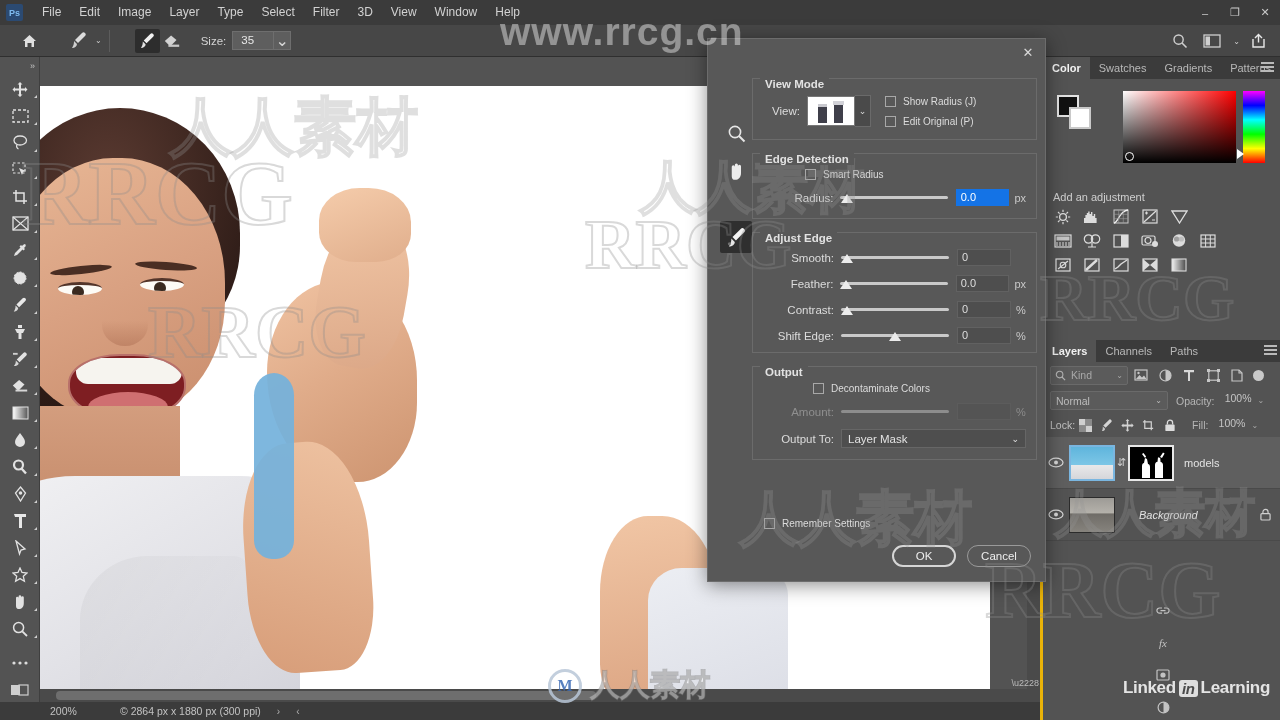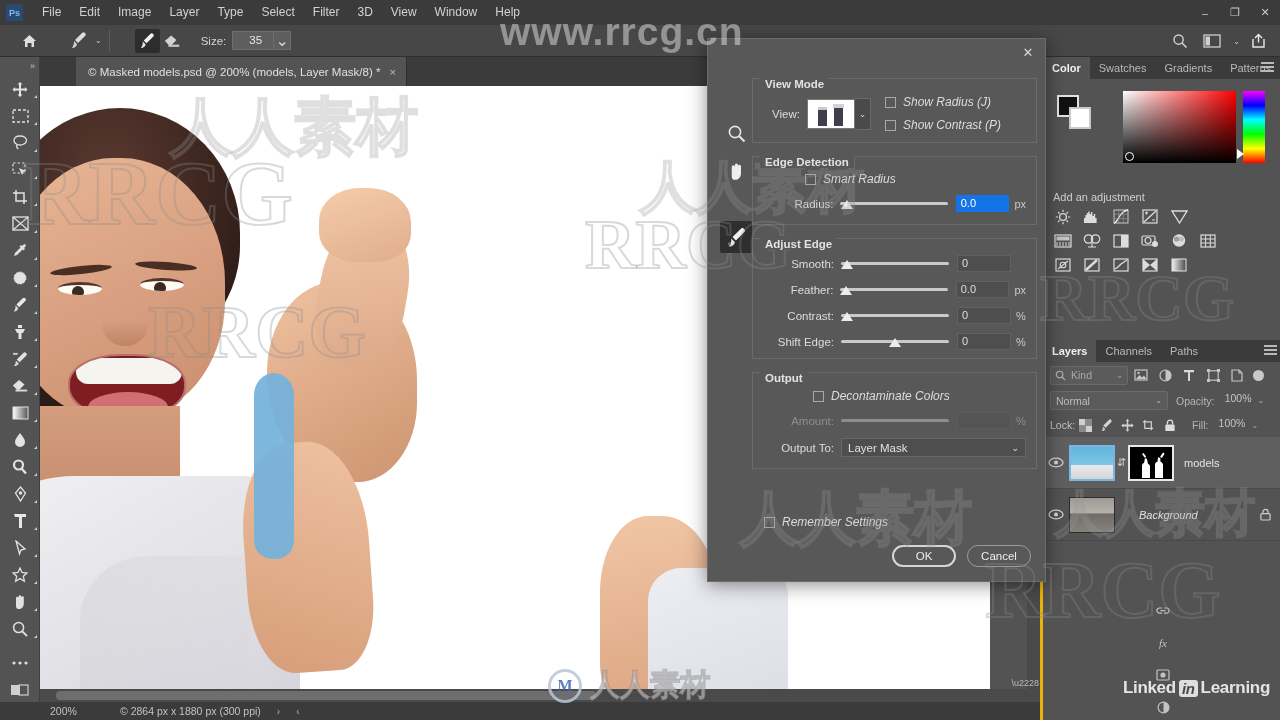--- a/index.html
+++ b/index.html
@@ -24,21 +24,21 @@
   .ob-sep { width:1px; height:22px; background:#5c5c5c; margin:0 7px; }
   .home-ic { width:30px; height:30px; display:flex; align-items:center; justify-content:center; margin-left:14px; }
   .tool-preset { display:flex; align-items:center; margin-left:22px; }
   .preset-sw { width:26px; height:24px; display:flex; align-items:center; justify-content:center; }
   .caret { font-size:8px; color:#cfcfcf; margin-left:3px; }
   .brush-grp { display:flex; align-items:center; margin-left:18px; }
   .brush-box { width:25px; height:24px; display:flex; align-items:center; justify-content:center; }
   .brush-box.sel { background:#2d2d2d; border-radius:2px; }
   .size-lbl { font-size:11.5px; color:#d4d4d4; margin-left:16px; }
   .size-field { width:42px; height:19px; background:#5e5e5e; border:1px solid #6e6e6e;
-    color:#e8e8e8; font-size:11.5px; padding:0 16px; line-height:17px; margin-left:6px; }
+    color:#e8e8e8; font-size:11.5px; padding:0 8px; line-height:17px; margin-left:6px; }
   .size-caret { width:17px; height:19px; background:#5e5e5e; border:1px solid #6e6e6e;
     border-left:none; display:flex; align-items:center; justify-content:center; }
   .optbar-right { position:absolute; right:8px; top:0; height:32px; display:flex; align-items:center; gap:4px; }
   .obr-ic { width:28px; height:26px; display:flex; align-items:center; justify-content:center; }
 
   
   .toolcol { position:absolute; left:0; top:57px; width:40px; height:645px; background:#535353;
     border-right:1px solid #3f3f3f; }
   .tc-arrows { height:18px; display:flex; align-items:center; justify-content:flex-end;
     padding-right:4px; font-size:9px; color:#c4c4c4; }
@@ -192,21 +192,21 @@
   .dtool { width:32px; height:32px; margin:0 auto 6px auto; display:flex; align-items:center; justify-content:center; border-radius:2px; }
   .dtool.sel { background:#2f2f2f; }
   .dlg-body { position:absolute; left:44px; top:32px; right:8px; }
   .grp { margin-bottom:13px; position:relative; }
   .grp-lbl { font-size:11.5px; font-weight:bold; color:#e2e2e2; position:absolute; left:8px; top:0; background:#585858; padding:0 5px; z-index:2; }
   .grp-box { border:1px solid #6b6b6b; margin-top:7px; padding:14px 10px 10px 10px; }
   .row { display:flex; align-items:center; margin-bottom:9px; }
   .rlbl { font-size:11.5px; color:#dcdcdc; text-align:right; width:78px; padding-right:7px; }
   .rlbl.dim { color:#8f8f8f; }
   .cbx { width:11px; height:11px; border:1px solid #a8a8a8; background:#585858; display:inline-block; }
-  .cbx-lbl { font-size:12px; color:#dcdcdc; margin-left:7px;font-style:italic; }
+  .cbx-lbl { font-size:10px; color:#dcdcdc; margin-left:7px; }
   .slider { position:relative; width:108px; height:14px; display:flex; align-items:center; }
   .strack { width:100%; height:3px; background:#c9c9c9; border-radius:2px; }
   .strack.dim { background:#8d8d8d; }
   .sknob { position:absolute; width:0; height:0; border-left:6px solid transparent;
     border-right:6px solid transparent; border-bottom:9px solid #ececec; top:3px; }
   .numfld { width:54px; height:17px; background:#4e4e4e; border:1px solid #616161;
     font-size:11px; color:#dedede; padding:0 4px; line-height:15px; margin-left:8px; }
   .numfld.hi { background:#1473e6; color:#fff; border-color:#1473e6; }
   .numfld.dim { background:#545454; border-color:#5c5c5c; }
   .unit { font-size:11px; color:#c9c9c9; margin-left:5px; }
@@ -485,26 +485,20 @@
       </div>
     <div class="tool">
         <svg width="16" height="14" viewBox="0 0 16 14">
           <path d="M2 12V4h5M14 2v8H9" fill="none" stroke="#cfcfcf" stroke-width="1.3"></path>
           <path d="M1 3l2-2 2 2M15 11l-2 2-2-2" fill="#cfcfcf"></path>
         </svg>
       </div>
 
   </div>
 
-  <div class="tabbar">
-    <div class="doctab">
-      <span>© Masked models.psd @ 200% (models, Layer Mask/8) *</span>
-      <span class="x">×</span>
-    </div>
-  </div>
 
   <div class="canvaswrap">
     <div class="artboard">
       <div class="girl">
         <div class="hair"></div>
         <div class="hair2"></div>
         <div class="face"></div>
         <div class="brow l"></div>
         <div class="brow r"></div>
         <div class="eye l">
@@ -926,21 +920,21 @@
               </div>
               <div class="vtc">⌄</div>
             </div>
             <div style="margin-left:14px;">
               <div style="display:flex;align-items:center;margin-bottom:9px;">
                 <span class="cbx"></span>
                 <span class="cbx-lbl">Show Radius (J)</span>
               </div>
               <div style="display:flex;align-items:center;">
                 <span class="cbx"></span>
-                <span class="cbx-lbl">Show Contrast (P)</span>
+                <span class="cbx-lbl">Edit Original (P)</span>
               </div>
             </div>
           </div>
         </div>
       </div>
 
       <div class="grp">
         <div class="grp-lbl">Edge Detection</div>
         <div class="grp-box" style="padding-top:15px;">
           <div class="row" style="padding-left:42px;">

